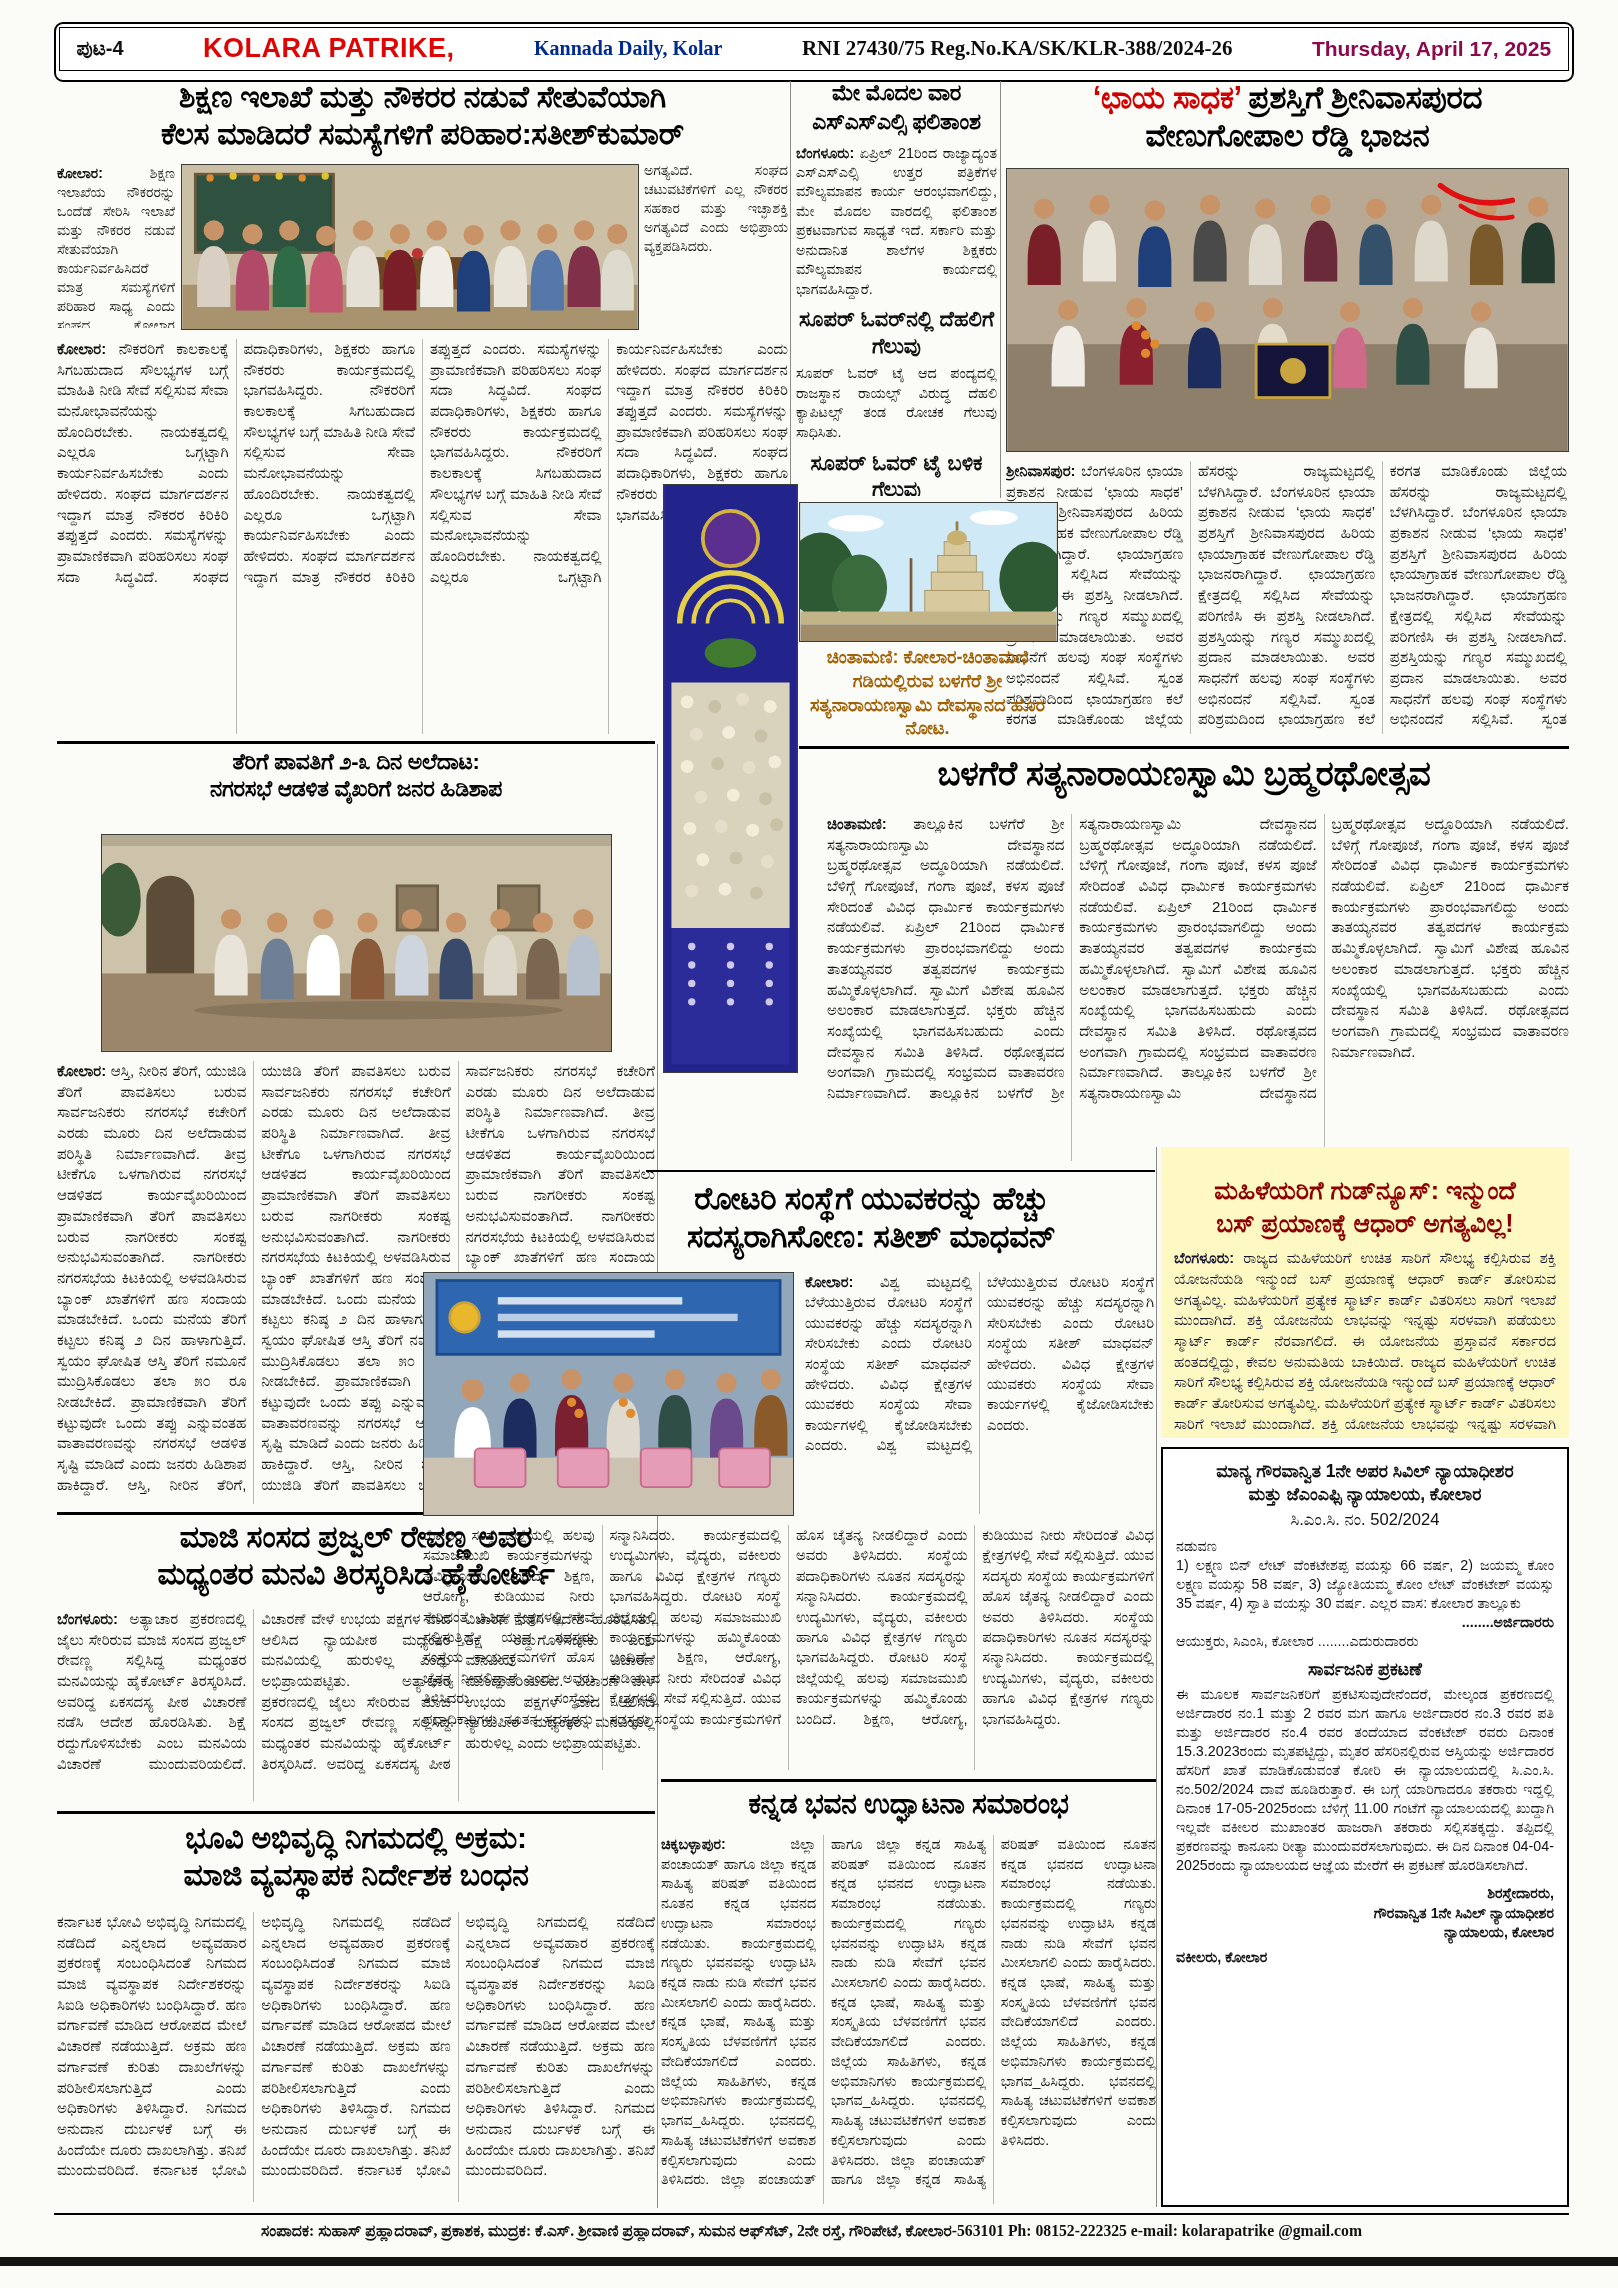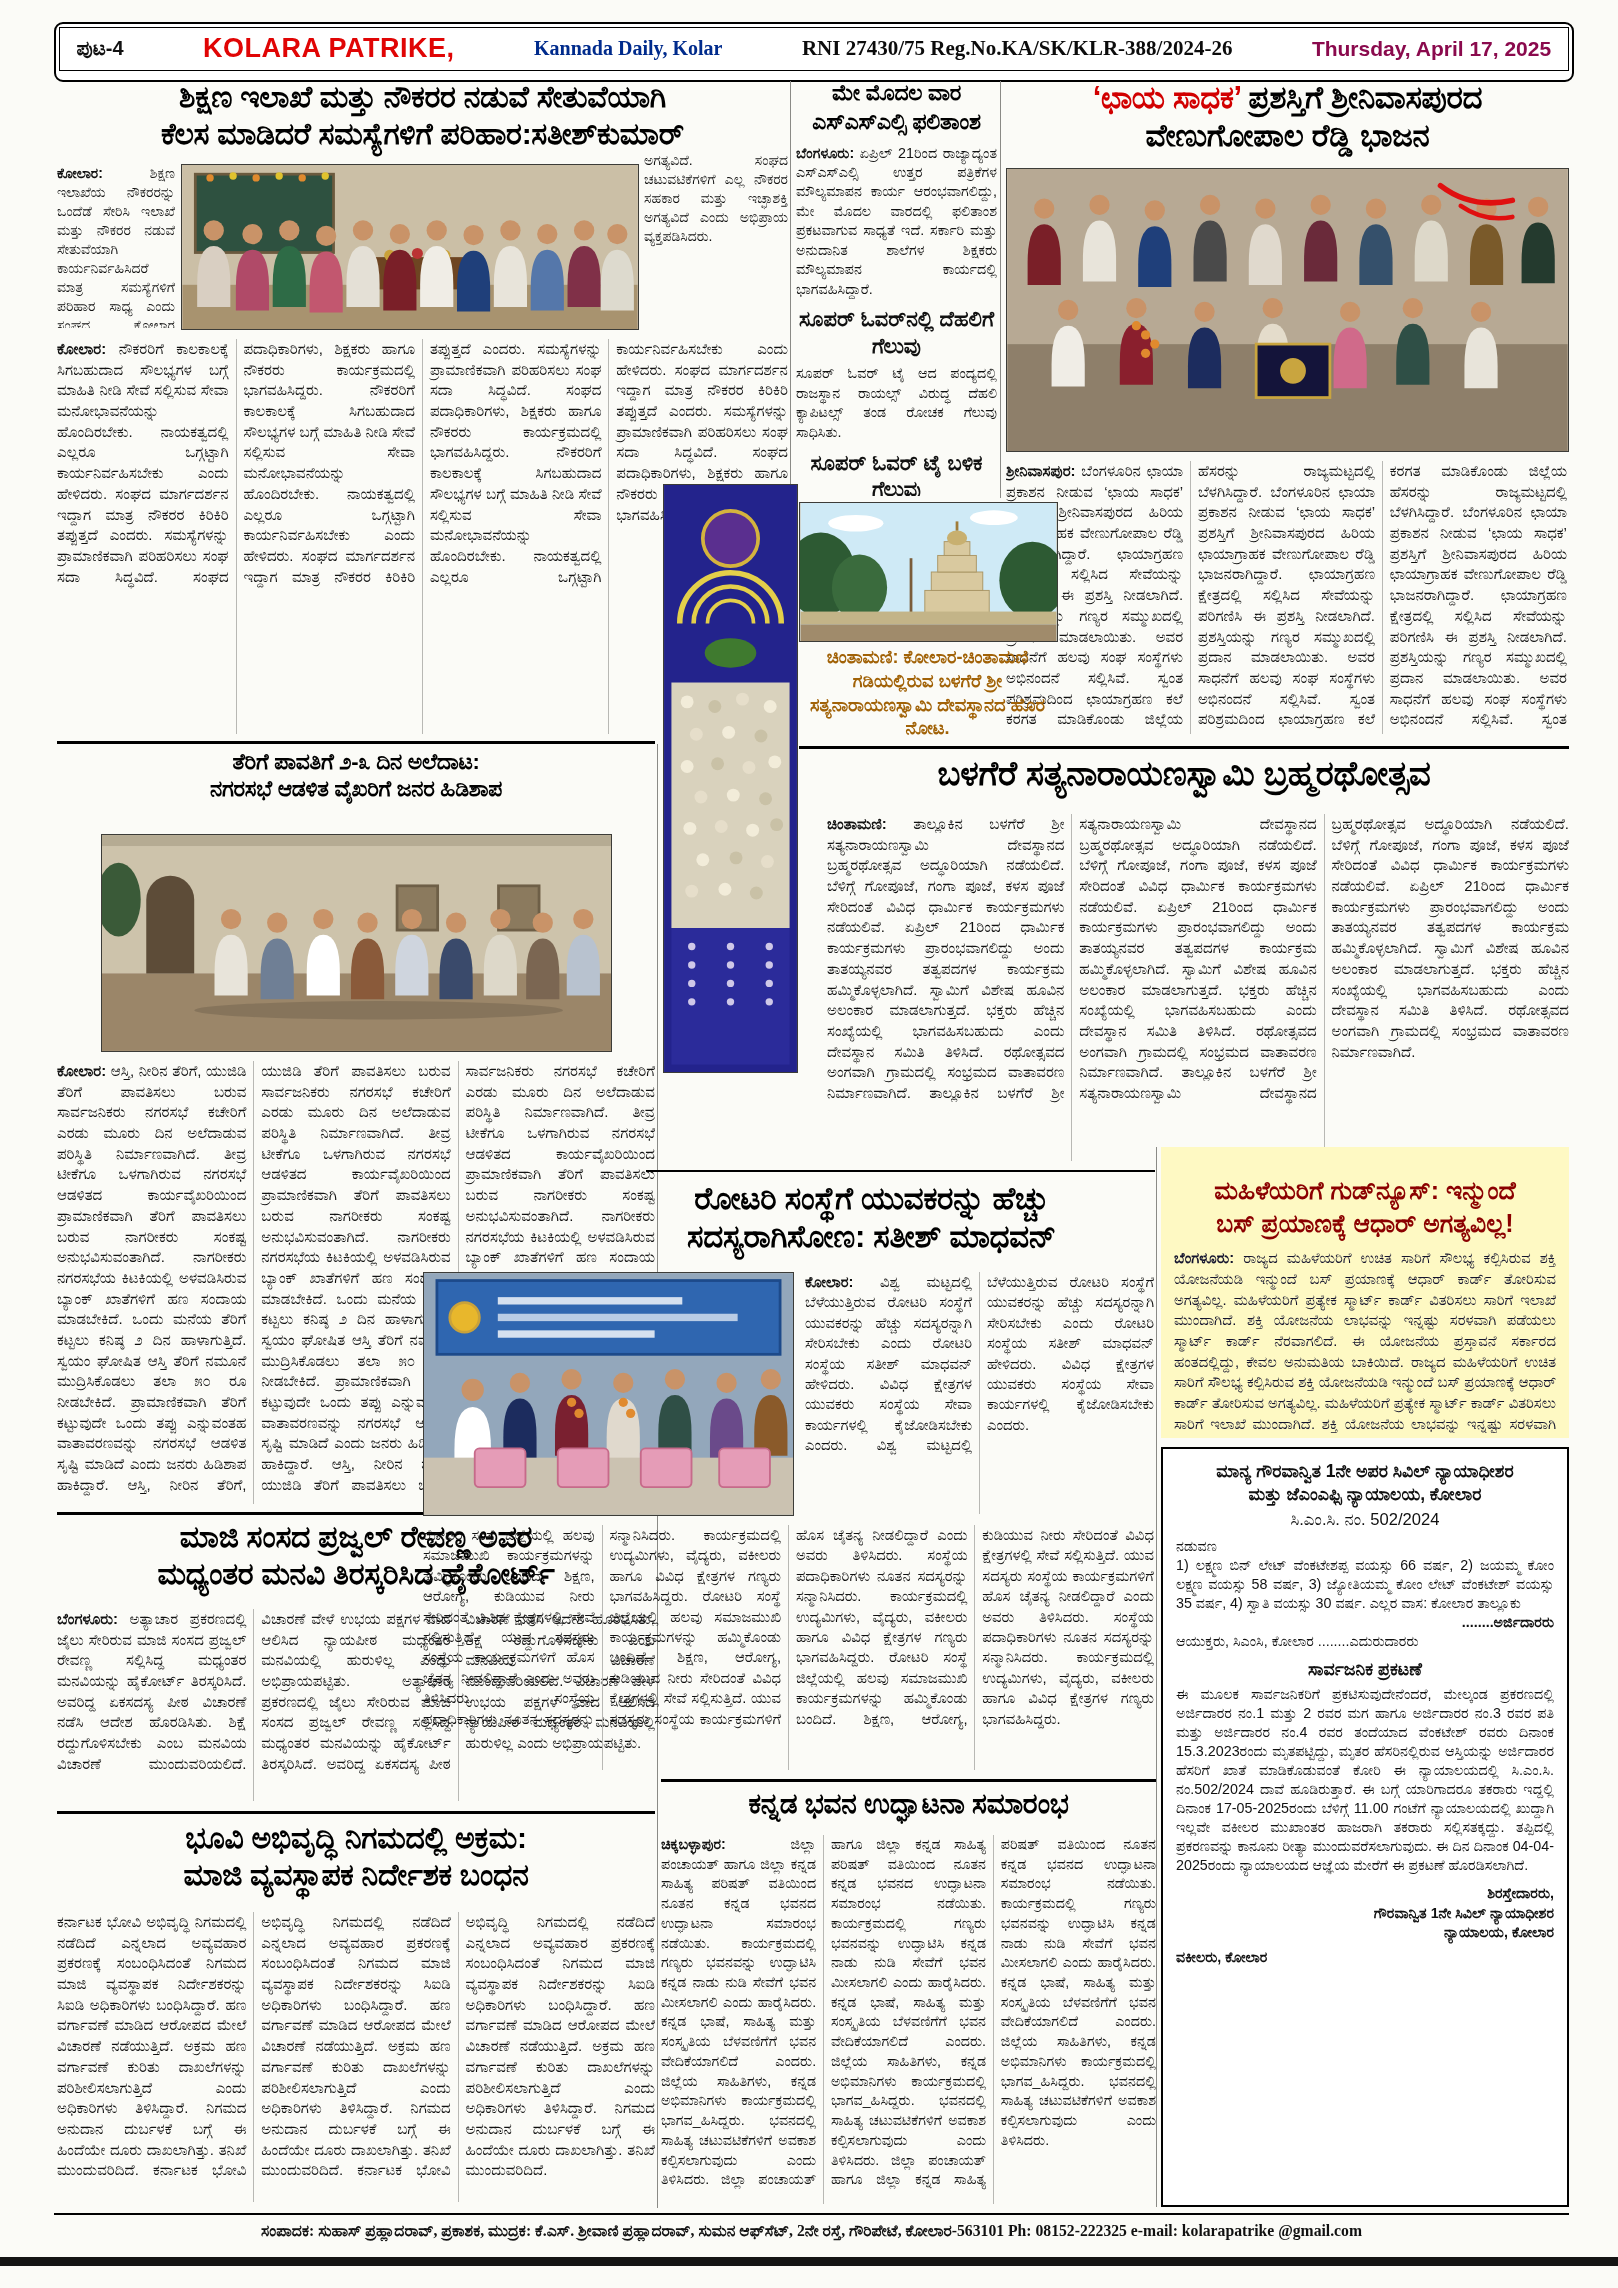--- a/index.html
+++ b/index.html
@@ -90,21 +90,21 @@
       <use href="#person" x="136" y="64" style="color:#c2576f"></use>
       <use href="#person" x="176" y="58" style="color:#e4e0d6"></use>
       <use href="#person" x="216" y="62" style="color:#7a1f28"></use>
       <use href="#person" x="256" y="58" style="color:#f0ede6"></use>
       <use href="#person" x="296" y="63" style="color:#1f3f7a"></use>
       <use href="#person" x="336" y="58" style="color:#e8e4da"></use>
       <use href="#person" x="376" y="62" style="color:#5577aa"></use>
       <use href="#person" x="416" y="58" style="color:#803048"></use>
       <use href="#person" x="452" y="62" style="color:#dddace"></use>
     </svg>
-    <div class="abs minicol" style="left:587px;top:72px;width:144px;height:164px;">
+    <div class="abs minicol" style="left:587px;top:82px;width:144px;height:164px;">
       <span>ಅಗತ್ಯವಿದೆ. ಸಂಘದ ಚಟುವಟಿಕೆಗಳಿಗೆ ಎಲ್ಲ ನೌಕರರ ಸಹಕಾರ ಮತ್ತು ಇಚ್ಛಾಶಕ್ತಿ ಅಗತ್ಯವಿದೆ ಎಂದು ಅಭಿಪ್ರಾಯ ವ್ಯಕ್ತಪಡಿಸಿದರು.</span>
     </div>
     <div class="abs cols c4" style="left:0;top:260px;width:731px;height:395px;">
       <span class="lead">ಕೋಲಾರ:</span>
       <span>ನೌಕರರಿಗೆ ಕಾಲಕಾಲಕ್ಕೆ ಸಿಗಬಹುದಾದ ಸೌಲಭ್ಯಗಳ ಬಗ್ಗೆ ಮಾಹಿತಿ ನೀಡಿ ಸೇವೆ ಸಲ್ಲಿಸುವ ಸೇವಾ ಮನೋಭಾವನೆಯನ್ನು ಹೊಂದಿರಬೇಕು. ನಾಯಕತ್ವದಲ್ಲಿ ಎಲ್ಲರೂ ಒಗ್ಗಟ್ಟಾಗಿ ಕಾರ್ಯನಿರ್ವಹಿಸಬೇಕು ಎಂದು ಹೇಳಿದರು. ಸಂಘದ ಮಾರ್ಗದರ್ಶನ ಇದ್ದಾಗ ಮಾತ್ರ ನೌಕರರ ಕಿರಿಕಿರಿ ತಪ್ಪುತ್ತದೆ ಎಂದರು. ಸಮಸ್ಯೆಗಳನ್ನು ಪ್ರಾಮಾಣಿಕವಾಗಿ ಪರಿಹರಿಸಲು ಸಂಘ ಸದಾ ಸಿದ್ಧವಿದೆ. ಸಂಘದ ಪದಾಧಿಕಾರಿಗಳು, ಶಿಕ್ಷಕರು ಹಾಗೂ ನೌಕರರು ಕಾರ್ಯಕ್ರಮದಲ್ಲಿ ಭಾಗವಹಿಸಿದ್ದರು. ನೌಕರರಿಗೆ ಕಾಲಕಾಲಕ್ಕೆ ಸಿಗಬಹುದಾದ ಸೌಲಭ್ಯಗಳ ಬಗ್ಗೆ ಮಾಹಿತಿ ನೀಡಿ ಸೇವೆ ಸಲ್ಲಿಸುವ ಸೇವಾ ಮನೋಭಾವನೆಯನ್ನು ಹೊಂದಿರಬೇಕು. ನಾಯಕತ್ವದಲ್ಲಿ ಎಲ್ಲರೂ ಒಗ್ಗಟ್ಟಾಗಿ ಕಾರ್ಯನಿರ್ವಹಿಸಬೇಕು ಎಂದು ಹೇಳಿದರು. ಸಂಘದ ಮಾರ್ಗದರ್ಶನ ಇದ್ದಾಗ ಮಾತ್ರ ನೌಕರರ ಕಿರಿಕಿರಿ ತಪ್ಪುತ್ತದೆ ಎಂದರು. ಸಮಸ್ಯೆಗಳನ್ನು ಪ್ರಾಮಾಣಿಕವಾಗಿ ಪರಿಹರಿಸಲು ಸಂಘ ಸದಾ ಸಿದ್ಧವಿದೆ. ಸಂಘದ ಪದಾಧಿಕಾರಿಗಳು, ಶಿಕ್ಷಕರು ಹಾಗೂ ನೌಕರರು ಕಾರ್ಯಕ್ರಮದಲ್ಲಿ ಭಾಗವಹಿಸಿದ್ದರು. ನೌಕರರಿಗೆ ಕಾಲಕಾಲಕ್ಕೆ ಸಿಗಬಹುದಾದ ಸೌಲಭ್ಯಗಳ ಬಗ್ಗೆ ಮಾಹಿತಿ ನೀಡಿ ಸೇವೆ ಸಲ್ಲಿಸುವ ಸೇವಾ ಮನೋಭಾವನೆಯನ್ನು ಹೊಂದಿರಬೇಕು. ನಾಯಕತ್ವದಲ್ಲಿ ಎಲ್ಲರೂ ಒಗ್ಗಟ್ಟಾಗಿ ಕಾರ್ಯನಿರ್ವಹಿಸಬೇಕು ಎಂದು ಹೇಳಿದರು. ಸಂಘದ ಮಾರ್ಗದರ್ಶನ ಇದ್ದಾಗ ಮಾತ್ರ ನೌಕರರ ಕಿರಿಕಿರಿ ತಪ್ಪುತ್ತದೆ ಎಂದರು. ಸಮಸ್ಯೆಗಳನ್ನು ಪ್ರಾಮಾಣಿಕವಾಗಿ ಪರಿಹರಿಸಲು ಸಂಘ ಸದಾ ಸಿದ್ಧವಿದೆ. ಸಂಘದ ಪದಾಧಿಕಾರಿಗಳು, ಶಿಕ್ಷಕರು ಹಾಗೂ ನೌಕರರು ಕಾರ್ಯಕ್ರಮದಲ್ಲಿ ಭಾಗವಹಿಸಿದ್ದರು.</span>
     </div>
   </section>
 
   <div class="vr" style="left:790px;top:81px;height:417px;"></div>
 

